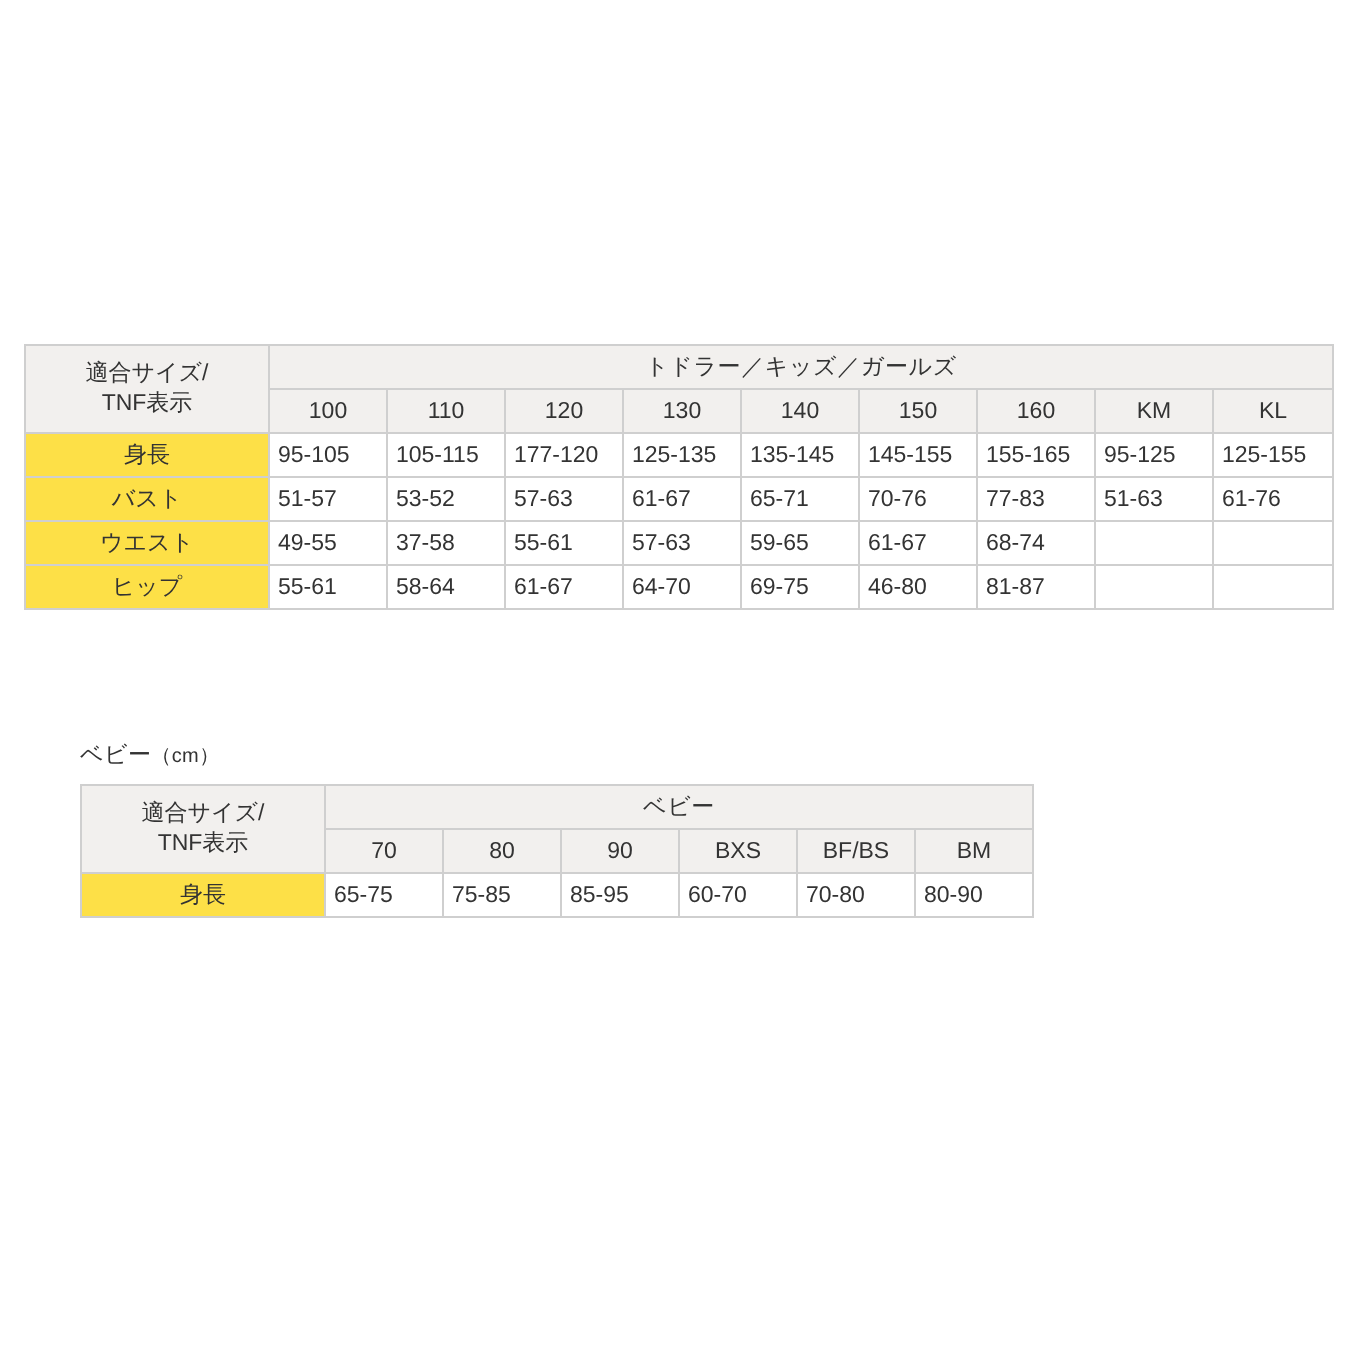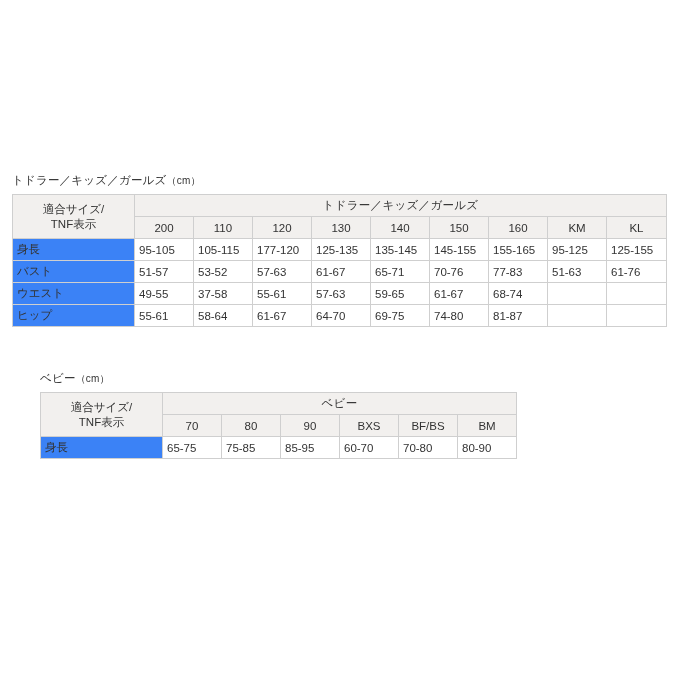--- a/index.html
+++ b/index.html
@@ -67,41 +67,40 @@
     text-align: center;
     font-size: 11.5px;
     letter-spacing: 0.3px;
   }
   td.col-head {
     background: #f2f0ee;
     text-align: center;
     font-size: 11.5px;
   }
   td.row-label {
-    background: #3b82f6;
-    text-align: left;
+    background: #fde047;
+    text-align: center;
     padding-left: 6px;
     font-size: 11.5px;
   }
   td.val {
     font-size: 11.5px;
     background: #ffffff;
   }
   td.empty {
     background: #ffffff;
   }
   .nowrap { white-space: nowrap; }
 </style>
 </head>
 <body>
 
 <div class="page">
 
   <div class="block" id="block-kids">
-    <div class="caption"><span>トドラー／キッズ／ガールズ</span><span class="unit">（cm）</span></div>
     <table class="size-table">
       <colgroup>
         <col style="width:122px">
         <col style="width:59px">
           <col style="width:59px">
           <col style="width:59px">
           <col style="width:59px">
           <col style="width:59px">
           <col style="width:59px">
           <col style="width:59px">
@@ -110,21 +109,21 @@
       </colgroup>
       <tbody>
         <tr>
           <td class="head-label" rowspan="2">
             <div>適合サイズ/</div>
             <div>TNF表示</div>
           </td>
           <td class="group-head" colspan="9">トドラー／キッズ／ガールズ</td>
         </tr>
         <tr>
-          <td class="col-head">200</td>
+          <td class="col-head">100</td>
           <td class="col-head">110</td>
           <td class="col-head">120</td>
           <td class="col-head">130</td>
           <td class="col-head">140</td>
           <td class="col-head">150</td>
           <td class="col-head">160</td>
           <td class="col-head">KM</td>
           <td class="col-head">KL</td>
         </tr>
 
@@ -164,21 +163,21 @@
           <td class="empty"></td>
           <td class="empty"></td>
         </tr>
         <tr>
           <td class="row-label">ヒップ</td>
           <td class="val nowrap">55-61</td>
           <td class="val nowrap">58-64</td>
           <td class="val nowrap">61-67</td>
           <td class="val nowrap">64-70</td>
           <td class="val nowrap">69-75</td>
-          <td class="val nowrap">74-80</td>
+          <td class="val nowrap">46-80</td>
           <td class="val nowrap">81-87</td>
           <td class="empty"></td>
           <td class="empty"></td>
         </tr>
       </tbody>
     </table>
   </div>
 
   <div class="block" id="block-baby">
     <div class="caption"><span>ベビー</span><span class="unit">（cm）</span></div>

